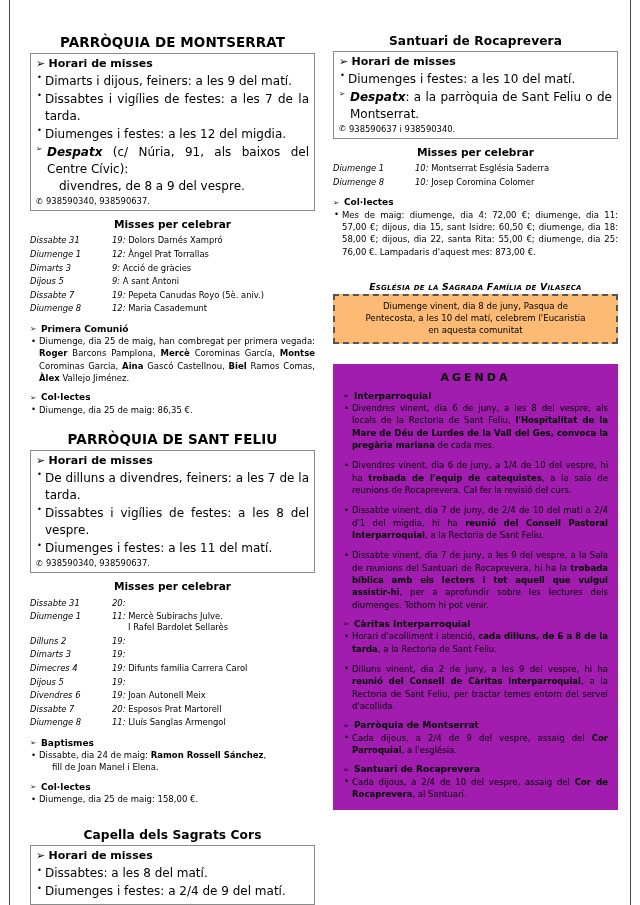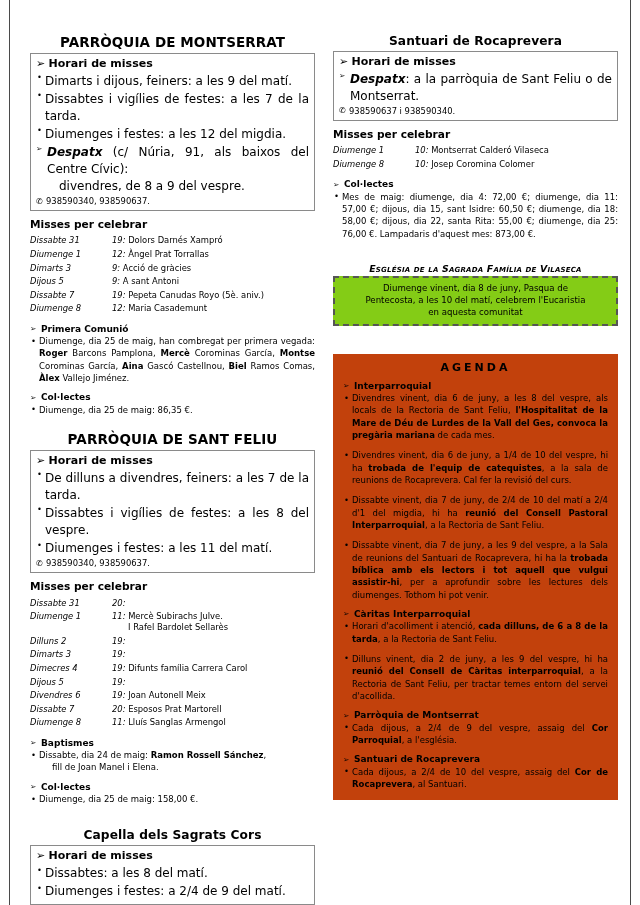--- a/index.html
+++ b/index.html
@@ -85,20 +85,21 @@
   }
   .phone::before {
     content: "\2706";
     position: absolute;
     left: 0; top: 0.5px;
     font-size: 8px;
   }
   .subhead {
     font-size: 10.6px;
     font-weight: bold;
+    text-align: center;
     margin: 4px 0 4px 0;
   }
   table.masses {
     width: 100%;
     border-collapse: collapse;
     font-size: 8.4px;
     margin-bottom: 4px;
   }
   table.masses td {
     vertical-align: top;
@@ -151,29 +152,29 @@
     font-size: 9.4px;
     font-weight: bold;
     text-align: center;
     margin: 0 0 2px 0;
     font-variant: small-caps;
     letter-spacing: 0.2px;
     font-style: italic;
   }
   .vilaseca-box {
     border: 2px dashed #555;
-    background: #84cc16;
+    background: #fdba74;
     padding: 4px 24px 5px;
     text-align: center;
     font-size: 8.6px;
     line-height: 1.42;
   }
   .agenda {
-    background: #c2410c;
-    margin-top: 28px;
+    background: #a21caf;
+    margin-top: 20px;
     padding: 7px 10px 9px 10px;
   }
   .agenda-title {
     font-size: 11px;
     font-weight: bold;
     text-align: center;
     letter-spacing: 3px;
     margin: 0 0 7px 0;
   }
   .spacer-sm { height: 7px; }
@@ -335,32 +336,33 @@
   </div>
 
   <div class="col-right">
 
     <h2 class="section-title small">Santuari de Rocaprevera</h2>
     <div class="hbox">
       <div class="lead">
         <span class="mk">➢</span>
         <span>Horari de misses</span>
       </div>
+      <div class="li">Diumenges i festes: a les 10 del matí.</div>
       <div class="li arrow">
         <b><i>Despatx</i></b><span>: a la parròquia de Sant Feliu o de Montserrat.</span>
       </div>
       <div class="phone">938590637 i 938590340.</div>
     </div>
 
     <div class="subhead">Misses per celebrar</div>
     <table class="masses">
       <tbody>
         <tr>
             <td class="day">Diumenge 1</td>
-            <td class="det"><span class="t">10:</span><span> Montserrat Calderó Vilaseca</span></td>
+            <td class="det"><span class="t">10:</span><span> Montserrat Església Saderra</span></td>
           </tr>
         <tr>
             <td class="day">Diumenge 8</td>
             <td class="det"><span class="t">10:</span><span> Josep Coromina Colomer</span></td>
           </tr>
       </tbody>
     </table>
 
     <div class="grp">
       <div class="grp-head">Col·lectes</div>

